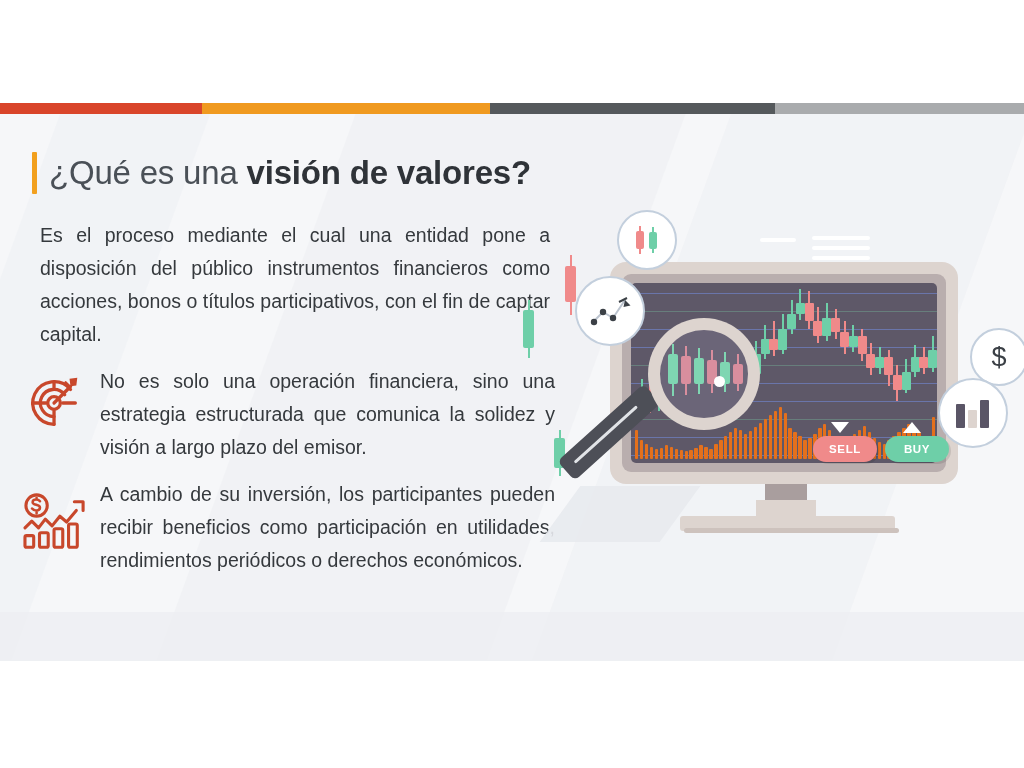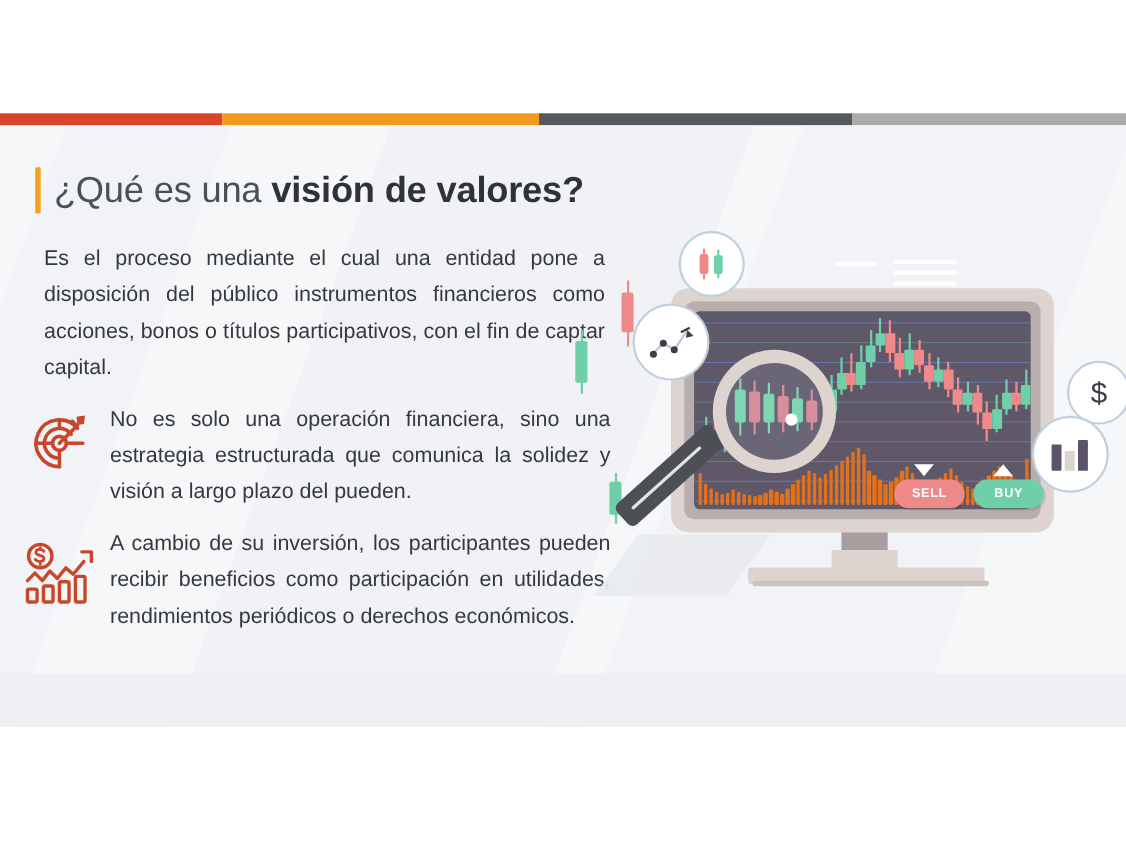--- a/index.html
+++ b/index.html
@@ -139,21 +139,21 @@
     <svg viewBox="0 0 64 64" width="62" height="62" fill="none" stroke="#c8472b" stroke-width="3.4" stroke-linecap="round">
       <path d="M31 54a22 22 0 1 1 17-36"></path>
       <path d="M31 46a14 14 0 1 1 11-22.5"></path>
       <circle cx="31" cy="32" r="6.5"></circle>
       <path d="M9 32h14M31 54V40M53 32H40M31 10v6"></path>
       <path d="M31 32 48 15"></path>
       <path d="M48 15l-1-8 8-1-1 8-8 1z" fill="#c8472b" stroke="none"></path>
       <path d="M43 11l4 4" stroke-width="3"></path>
     </svg>
   </div>
-  <div class="para p2">No es solo una operación financiera, sino una estrategia estructurada que comunica la solidez y visión a largo plazo del pueden.</div>
+  <div class="para p2">No es solo una operación financiera, sino una estrategia estructurada que comunica la solidez y visión a largo plazo del emisor.</div>
 
   <div class="icon-slot i3">
     <svg viewBox="0 0 72 64" width="70" height="62" fill="none" stroke="#c8472b" stroke-width="3.2" stroke-linecap="round" stroke-linejoin="round">
       <circle cx="17" cy="14" r="11"></circle>
       <path d="M20.5 9.5c-1-1.3-2.4-1.8-4-1.8-2.1 0-3.6 1.1-3.6 2.8 0 3.6 7.6 1.9 7.6 5.6 0 1.9-1.7 3-3.9 3-1.8 0-3.3-.6-4.3-2M17 6v1.6M17 20.5v1.6" stroke-width="2.6"></path>
       <path d="M5 37l7-7 7 7 7-9 7 7 8-10 7 6 10-12"></path>
       <path d="M65 19v-9h-9"></path>
       <rect x="5" y="45" width="9" height="12" rx="1.6"></rect>
       <rect x="20" y="42" width="9" height="15" rx="1.6"></rect>
       <rect x="35" y="38" width="9" height="19" rx="1.6"></rect>

